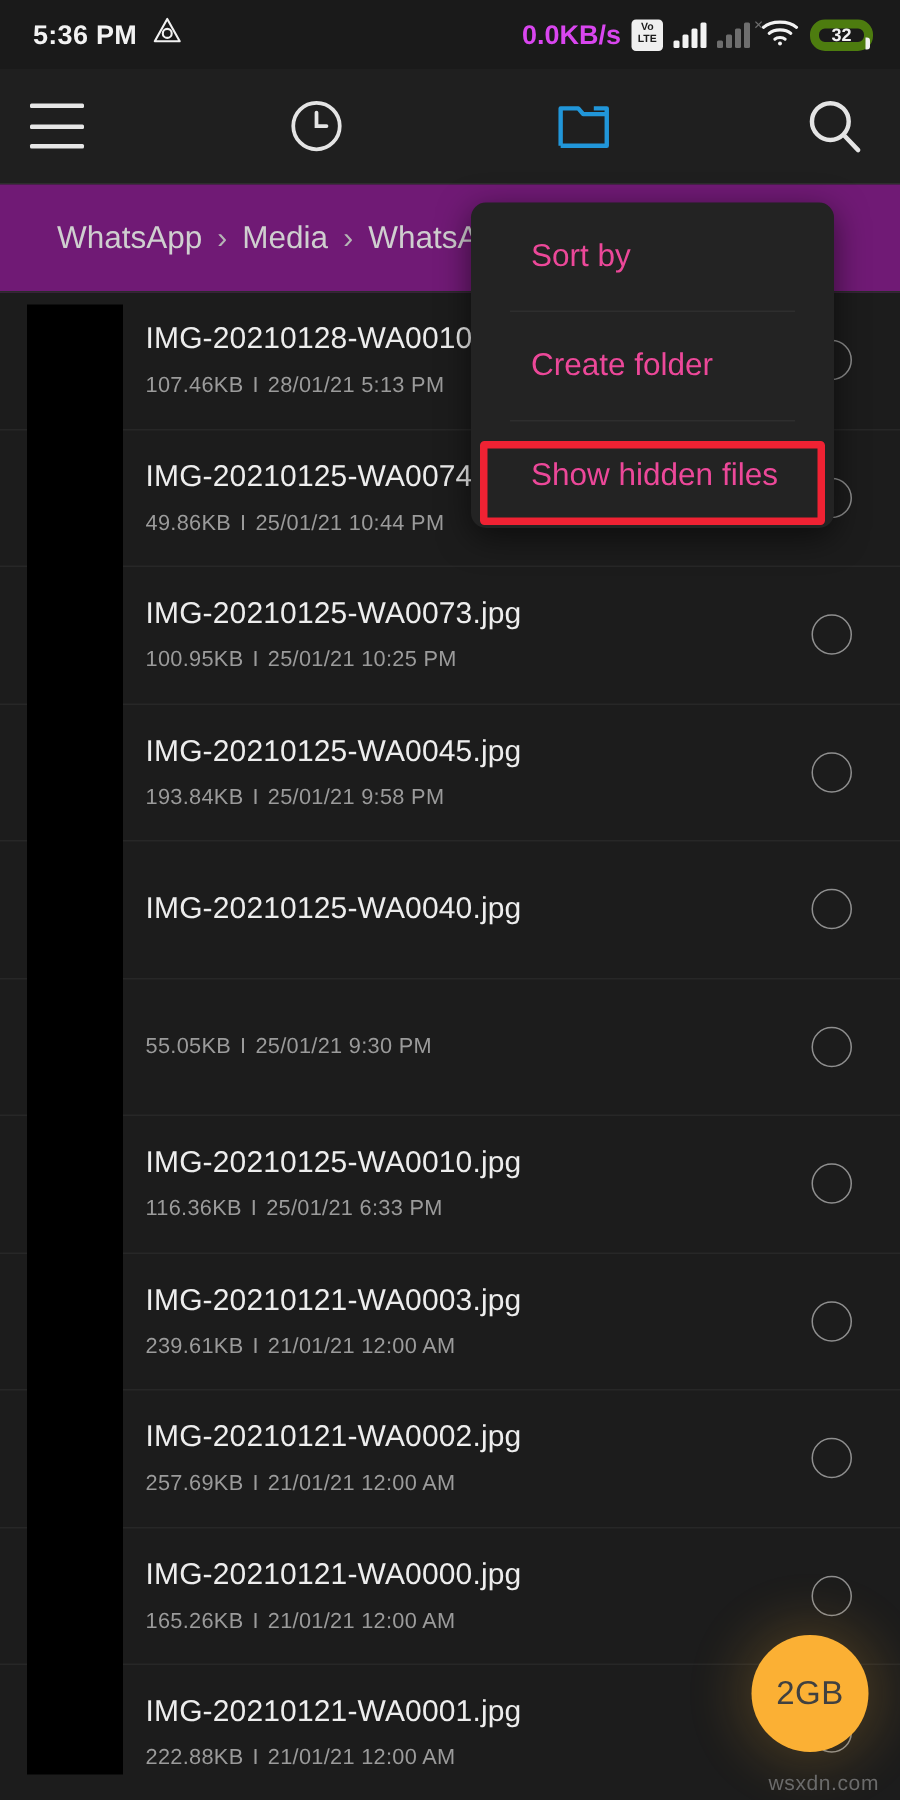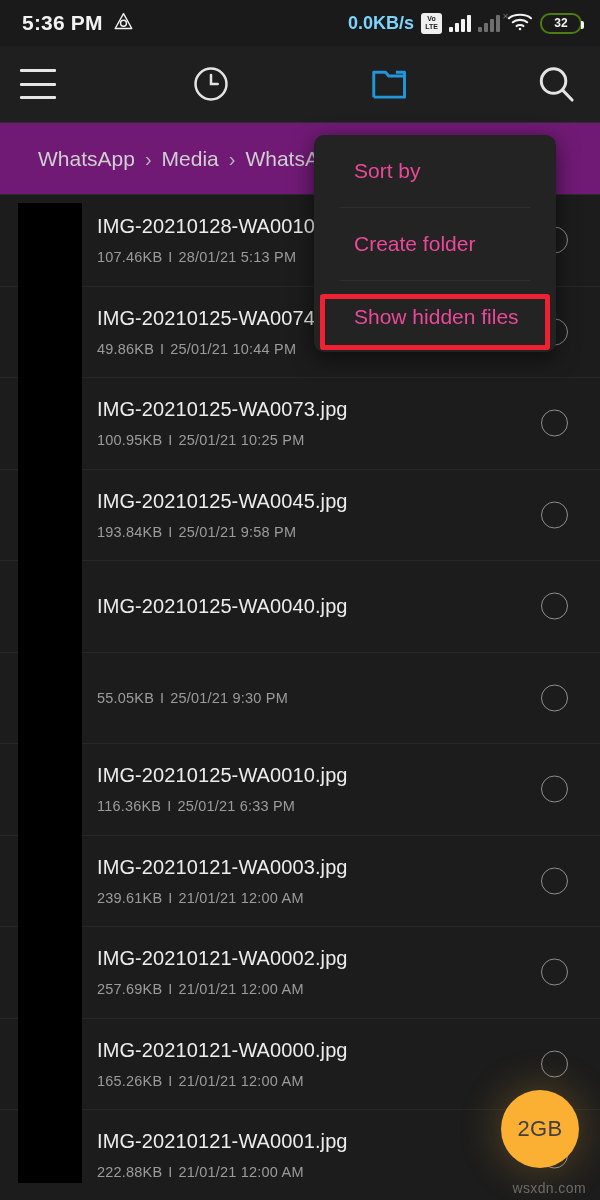--- a/index.html
+++ b/index.html
@@ -10,39 +10,39 @@
     overflow:hidden;
   }
   #phone{ position:relative; width:600px; height:1200px; background:#1c1c1c; }
 
   
   .statusbar{
     position:absolute; left:0; top:0; width:600px; height:46px;
     background:#1a1a1a; display:flex; align-items:center;
   }
   .sb-left{ display:flex; align-items:center; gap:10px; margin-left:22px; }
-  .sb-time{ color:#f2f2f2; font-size:21px; font-weight:bold; letter-spacing:.2px; }
+  .sb-time{ color:#f2f2f2; font-size:18px; font-weight:bold; letter-spacing:.2px; }
   .sb-right{ margin-left:auto; margin-right:18px; display:flex; align-items:center; gap:7px; }
-  .sb-speed{ color:#7dd3fc; font-size:18px; font-weight:bold; }
+  .sb-speed{ color:#d946ef; font-size:18px; font-weight:bold; }
   .volte{
     width:21px; height:21px; background:#efefef; border-radius:3px;
     color:#1a1a1a; font-size:7px; font-weight:bold; line-height:8px;
     display:flex; flex-direction:column; align-items:center; justify-content:center;
   }
   .bars{ display:flex; align-items:flex-end; gap:2px; height:18px; }
   .bars i{ display:block; width:4px; background:#f2f2f2; border-radius:1px; }
   .bars.dim i{ background:#6e6e6e; }
   .b1{height:5px}.b2{height:9px}.b3{height:13px}.b4{height:17px}
   .simx{ position:relative; }
   .simx:after{
     content:"✕"; position:absolute; right:-9px; top:-2px;
     color:#6e6e6e; font-size:8px;
   }
   .battery{
-    width:42px; height:21px; border:2px solid #4d7c0f; border-radius:10px;
+    width:42px; height:21px; border:6px solid #4d7c0f; border-radius:10px;
     display:flex; align-items:center; justify-content:center;
     color:#f2f2f2; font-size:12px; font-weight:bold; position:relative;
   }
   .battery:after{
     content:""; position:absolute; right:-4px; top:6px;
     width:3px; height:8px; background:#f2f2f2; border-radius:0 2px 2px 0;
   }
 
   
   .toolbar{

